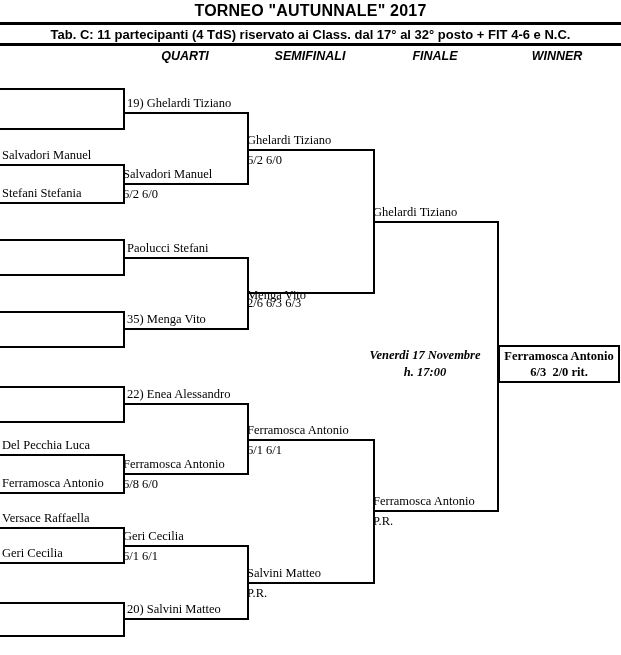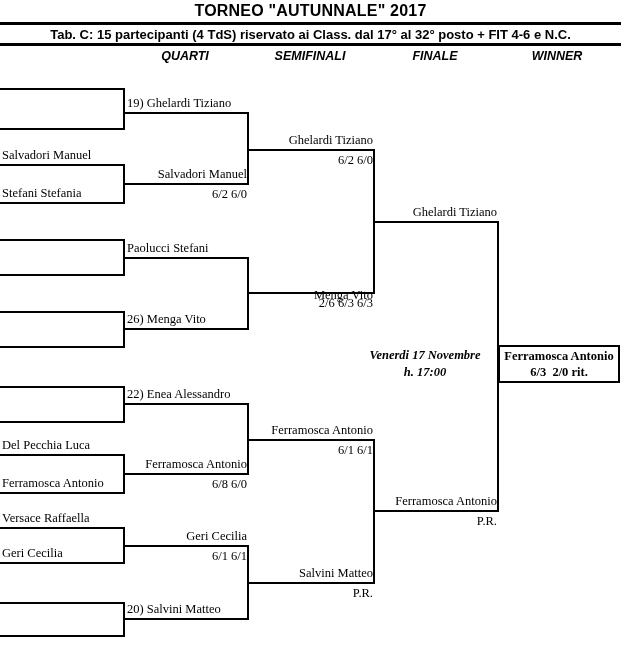--- a/index.html
+++ b/index.html
@@ -8,36 +8,36 @@
          font:bold 16px "Liberation Sans",sans-serif;letter-spacing:.2px;}
   .subtitle{position:absolute;top:27px;left:0;width:100%;text-align:center;white-space:nowrap;
             font:bold 13px "Liberation Sans",sans-serif;}
   .rule{position:absolute;left:0;width:621px;height:3px;background:#000;}
   .col{position:absolute;top:49px;text-align:center;white-space:nowrap;
        font:italic bold 12.5px "Liberation Sans",sans-serif;}
   .hline{position:absolute;height:2px;background:#000;}
   .vline{position:absolute;width:2px;background:#000;}
   .t{position:absolute;white-space:nowrap;color:#000;
      font:12.5px "Liberation Serif",serif;line-height:16px;}
-  .ctr{text-align:right;}
+  .ctr{text-align:left;}
   .sched{position:absolute;left:356px;top:347px;width:138px;text-align:center;
          font:italic bold 12.5px "Liberation Serif",serif;line-height:17px;}
   .wbox{position:absolute;left:498px;top:345px;width:118px;height:34px;border:2px solid #000;
         display:flex;flex-direction:column;align-items:center;justify-content:center;
         font:bold 12.5px "Liberation Serif",serif;line-height:16px;background:#fff;}
   .wbox .score{white-space:pre;}
 </style>
 </head>
 <body>
 
 <div class="page">
 
   <div class="title">TORNEO "AUTUNNALE" 2017</div>
   <div class="rule" style="top:22px"></div>
-  <div class="subtitle">Tab. C: 15 partecipanti (4 TdS) riservato ai Class. dal 17° al 32° posto + FIT 4-6 e N.C.</div>
+  <div class="subtitle">Tab. C: 11 partecipanti (4 TdS) riservato ai Class. dal 17° al 32° posto + FIT 4-6 e N.C.</div>
   <div class="rule" style="top:43px"></div>
 
   <div class="col" style="left:248px;width:124px">SEMIFINALI</div>
   <div class="col" style="left:123px;width:124px">QUARTI</div>
   <div class="col" style="left:373px;width:124px">FINALE</div>
   <div class="col" style="left:495px;width:124px">WINNER</div>
 
   <div class="hline" style="left:0;top:88px;width:123px"></div>
   <div class="hline" style="left:0;top:128px;width:123px"></div>
   <div class="vline" style="left:123px;top:88px;height:42px"></div>
@@ -102,21 +102,21 @@
   <div class="t" style="left:2px;top:185px">Stefani Stefania</div>
   <div class="t" style="left:2px;top:437px">Del Pecchia Luca</div>
   <div class="t" style="left:2px;top:475px">Ferramosca Antonio</div>
   <div class="t" style="left:2px;top:510px">Versace Raffaella</div>
   <div class="t" style="left:2px;top:545px">Geri Cecilia</div>
 
   <div class="t" style="left:127px;top:95px">19) Ghelardi Tiziano</div>
   <div class="t ctr" style="left:123px;top:166px;width:124px">Salvadori Manuel</div>
   <div class="t ctr" style="left:123px;top:186px;width:124px">6/2 6/0</div>
   <div class="t" style="left:127px;top:240px">Paolucci Stefani</div>
-  <div class="t" style="left:127px;top:311px">26) Menga Vito</div>
+  <div class="t" style="left:127px;top:311px">35) Menga Vito</div>
   <div class="t" style="left:127px;top:386px">22) Enea Alessandro</div>
   <div class="t ctr" style="left:123px;top:456px;width:124px">Ferramosca Antonio</div>
   <div class="t ctr" style="left:123px;top:476px;width:124px">6/8 6/0</div>
   <div class="t ctr" style="left:123px;top:528px;width:124px">Geri Cecilia</div>
   <div class="t ctr" style="left:123px;top:548px;width:124px">6/1 6/1</div>
   <div class="t" style="left:127px;top:601px">20) Salvini Matteo</div>
 
   <div class="t ctr" style="left:247px;top:132px;width:126px">Ghelardi Tiziano</div>
   <div class="t ctr" style="left:247px;top:152px;width:126px">6/2 6/0</div>
   <div class="t ctr" style="left:247px;top:287px;width:126px">Menga Vito</div>

